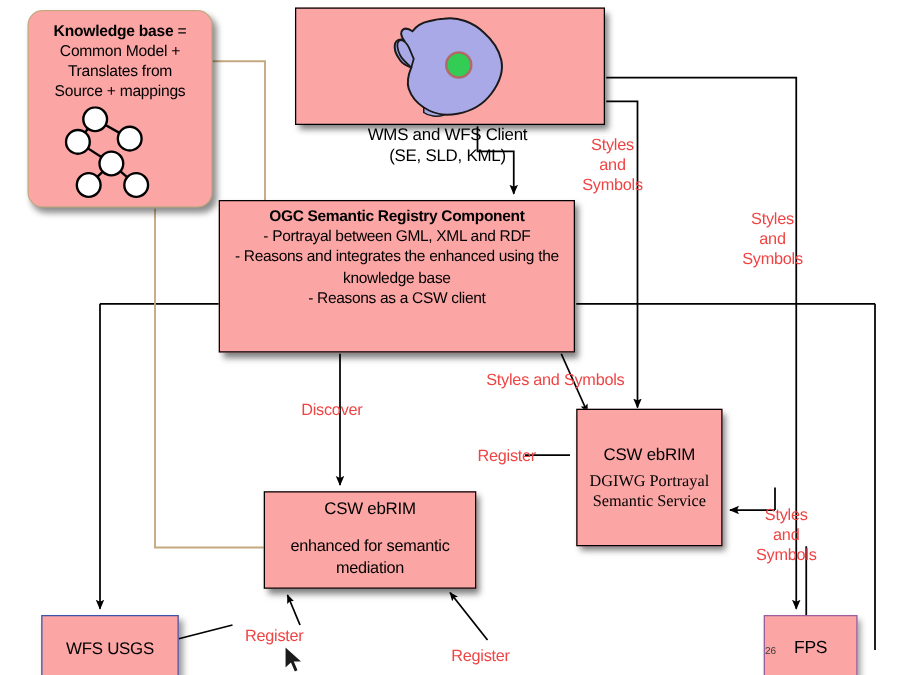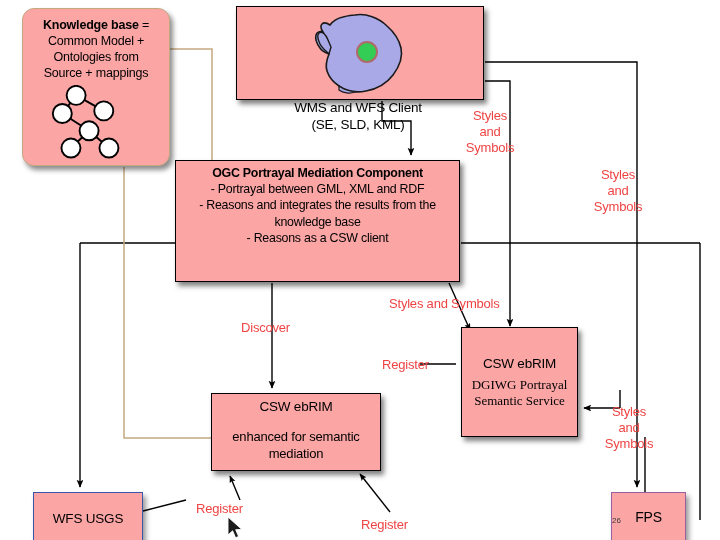--- a/index.html
+++ b/index.html
@@ -226,21 +226,21 @@
     <g stroke="#c5a880" stroke-width="1.5" fill="none">
       <path d="M170,49 L212,49 L212,160"></path>
       <path d="M124,167 L124,438 L211,438"></path>
     </g>
   </svg>
 
   <div class="node" id="kb-box">
     <div class="kb-text">
       <b>Knowledge base</b><span> =</span><br>
       <span>Common Model +</span><br>
-      <span>Ontologies from</span><br>
+      <span>Translates from</span><br>
       <span>Source + mappings</span>
     </div>
     <svg id="kb-graph" width="110" height="88" viewBox="0 0 110 88">
       <g stroke="#000" stroke-width="2.2" fill="#fff">
         <line x1="32" y1="12" x2="16" y2="33"></line>
         <line x1="32" y1="12" x2="64" y2="30"></line>
         <line x1="16" y1="33" x2="47" y2="53"></line>
         <line x1="47" y1="53" x2="26" y2="73"></line>
         <line x1="47" y1="53" x2="70" y2="73"></line>
         <circle cx="32" cy="12" r="11"></circle>
@@ -265,23 +265,23 @@
       <path d="M30,79 C34,82 40,84 46,85 C41,87 34,86 30,83 Z" fill="#a9a9e8" stroke="#1a1a1a" stroke-width="1.2"></path>
       <circle cx="58" cy="45" r="10" fill="#33cc55" stroke="#b06a6a" stroke-width="2"></circle>
     </svg>
     <div id="wms-label">
       <div>WMS and WFS Client</div>
       <div>(SE, SLD, KML)</div>
     </div>
   </div>
 
   <div class="node" id="ogc-box">
-    <div class="line b">OGC Portrayal Mediation Component</div>
+    <div class="line b">OGC Semantic Registry Component</div>
     <div class="line">- Portrayal between GML, XML and RDF</div>
-    <div class="line">- Reasons and integrates the results from the</div>
+    <div class="line">- Reasons and integrates the enhanced using the</div>
     <div class="line">knowledge base</div>
     <div class="line">- Reasons as a CSW client</div>
   </div>
 
   <div class="node" id="csw1-box">
     <div class="title">CSW ebRIM</div>
     <div class="sub">
       <span>enhanced for semantic</span><br>
       <span>mediation</span>
     </div>

